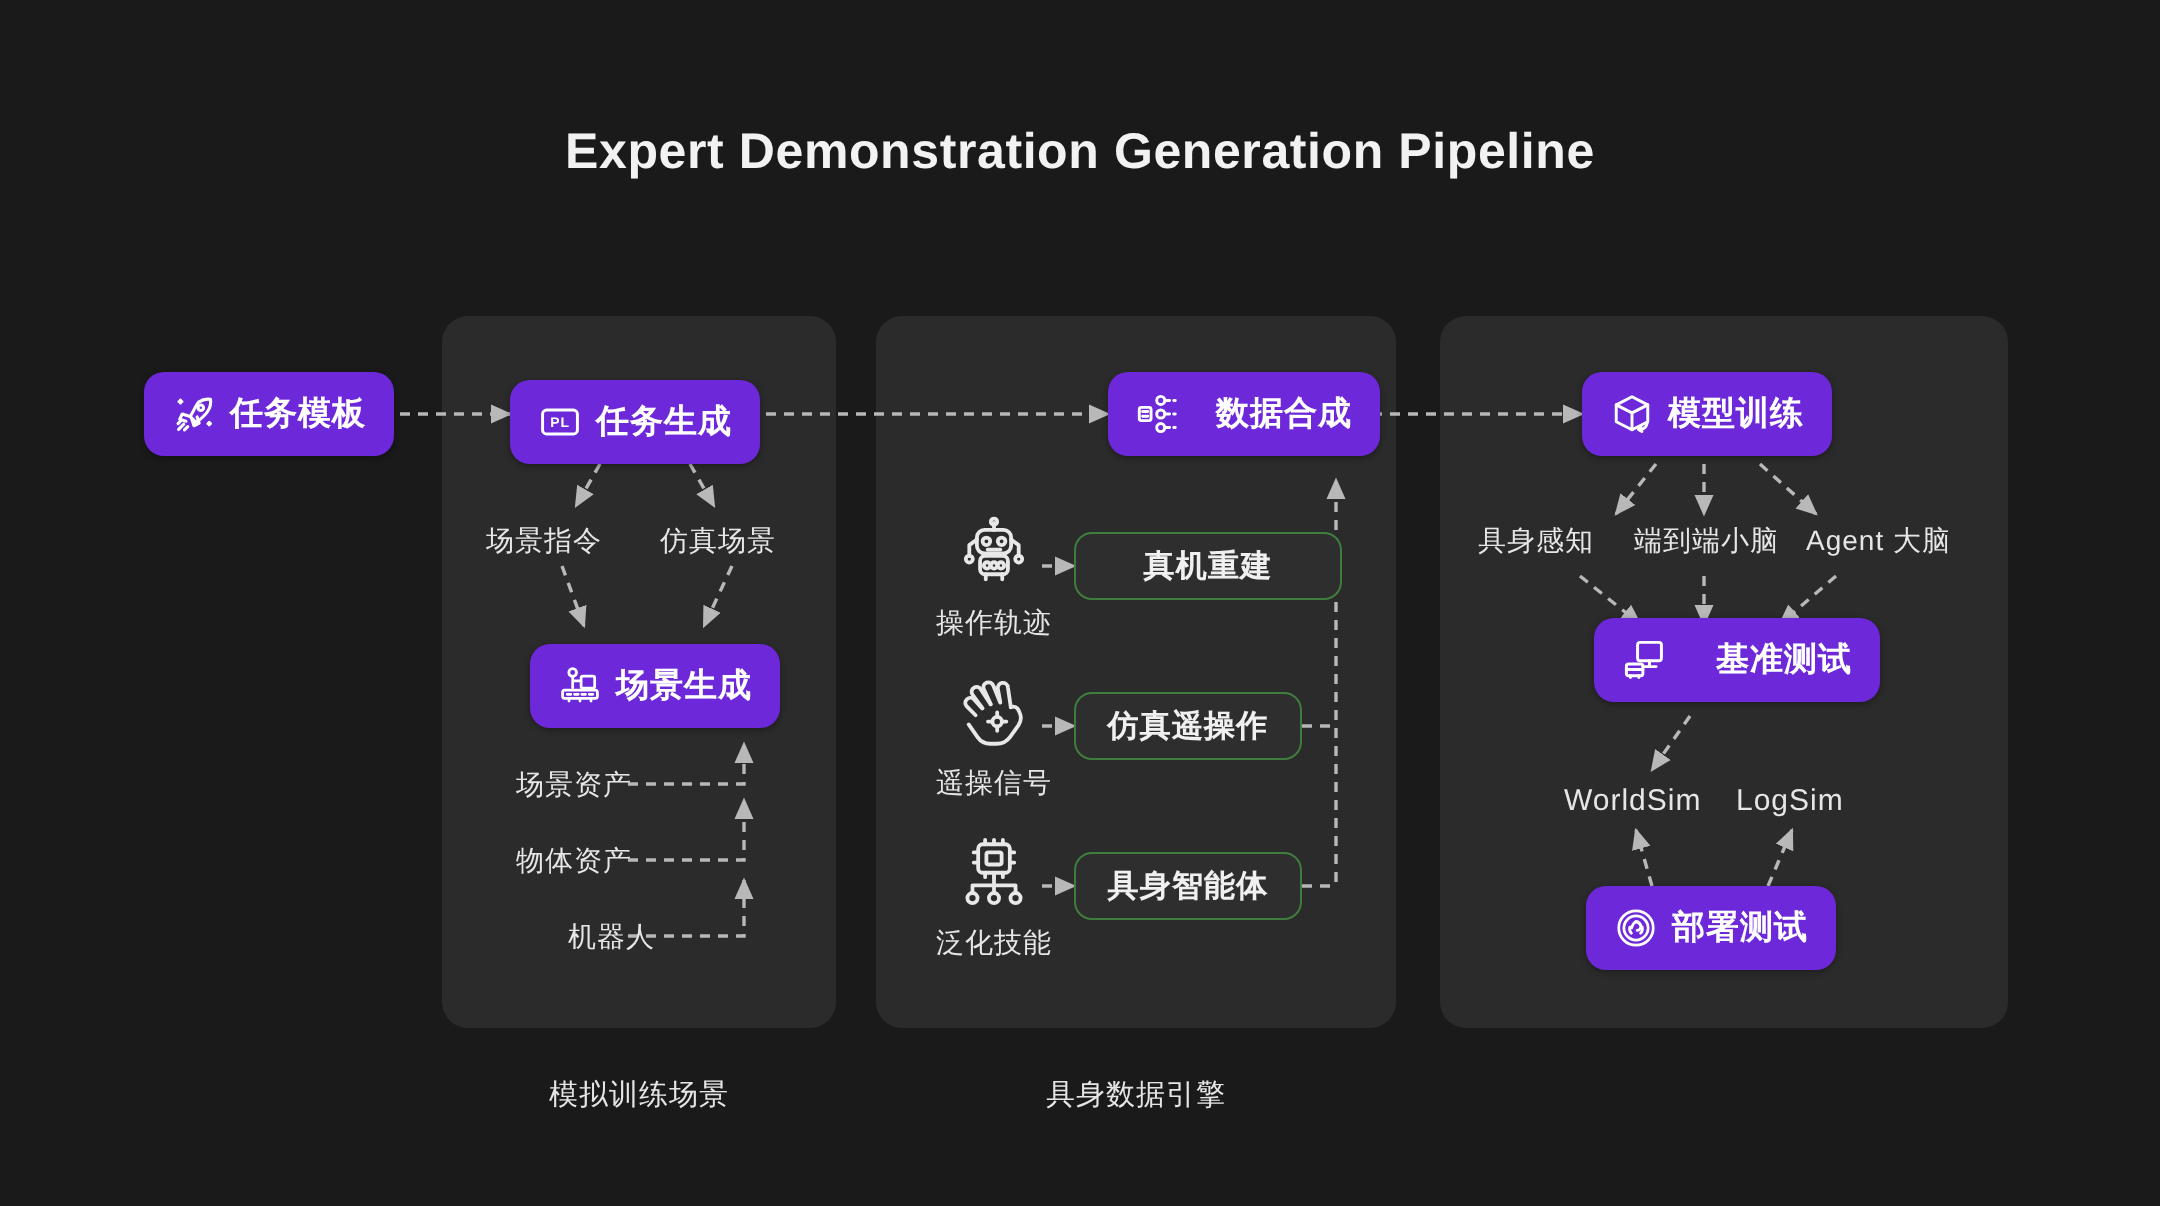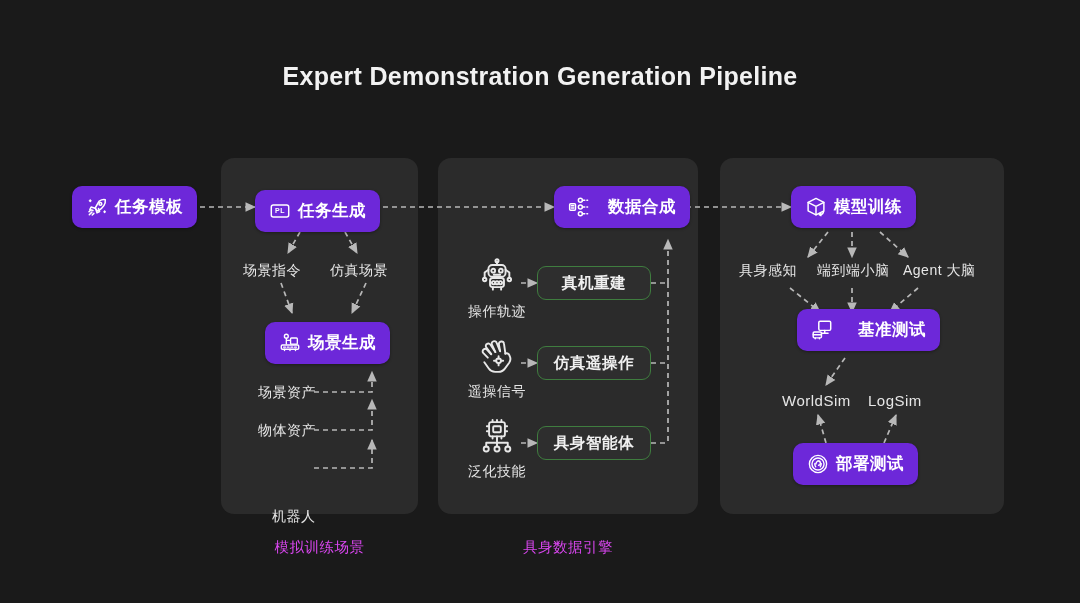--- a/index.html
+++ b/index.html
@@ -25,21 +25,21 @@
     background: #2b2b2b;
     border-radius: 13px;
     top: 158px; height: 356px;
   }
   .panel.p1 { left: 221px;  width: 197px; }
   .panel.p2 { left: 438px;  width: 260px; }
   .panel.p3 { left: 720px;  width: 284px; }
 
   .panel-caption {
     position: absolute; top: 538px;
-    font-size: 14.5px; color: #d946ef; text-align: center;
+    font-size: 14.5px; color: #e5e5e5; text-align: center;
     letter-spacing: .5px;
   }
   .panel-caption.c1 { left: 221px; width: 197px; }
   .panel-caption.c2 { left: 438px; width: 260px; }
   .panel-caption.c3 { left: 720px; width: 284px; }
 
   
   .pill {
     position: absolute;
     background: #6d28d9;
@@ -227,21 +227,21 @@
       <svg viewBox="0 0 24 24" fill="none" stroke="#fff" stroke-width="1.5" stroke-linecap="round" stroke-linejoin="round">
         <circle cx="12" cy="12" r="9.4"></circle>
         <circle cx="12" cy="12" r="6.6"></circle>
         <path d="M12 8.4c1.5 0 2.6 1.2 2.6 2.7 0 1.3-1 2.2-2 2.2M12 8.4c-1.2.8-2.1 2.1-2.4 3.6M12 8.4c1.4.5 2.6 1.7 3.1 3.2"></path>
         <path d="M9.5 14.9c-.9-.9-1.2-2.2-.9-3.4M14.5 14.9c.9-.9 1.2-2.2.9-3.4"></path>
       </svg>
     </span>
     <span>部署测试</span>
   </div>
 
-  <div class="obox" style="left:537px; top:266px; width:114px;font-family:Liberation Serif, serif;">真机重建</div>
+  <div class="obox" style="left:537px; top:266px; width:134px;font-family:Liberation Serif, serif;">真机重建</div>
   <div class="obox" style="left:537px; top:346px; width:114px;">仿真遥操作</div>
   <div class="obox" style="left:537px; top:426px; width:114px;">具身智能体</div>
 
   <div class="linico" style="left:478px; top:258px;">
     <svg viewBox="0 0 24 24" fill="none" stroke="#e8e8e8" stroke-width="1.2" stroke-linecap="round" stroke-linejoin="round">
       <path d="M12 2.2v2.2"></path>
         <circle cx="12" cy="1.8" r="1"></circle>
       <rect x="6.6" y="4.4" width="10.8" height="7.4" rx="2.4"></rect>
       <circle cx="9.6" cy="8" r="1.2"></circle>
         <circle cx="14.4" cy="8" r="1.2"></circle>
@@ -281,21 +281,21 @@
         <circle cx="18.8" cy="19.6" r="1.6"></circle>
       <path d="M12 15.6V18"></path>
     </svg>
   </div>
 
   <div class="lbl" style="left:243px; top:262px;">场景指令</div>
   <div class="lbl" style="left:330px; top:262px;">仿真场景</div>
 
   <div class="lbl" style="left:258px; top:384px;">场景资产</div>
   <div class="lbl" style="left:258px; top:422px;">物体资产</div>
-  <div class="lbl" style="left:272px; top:460px;margin-top:48px;">机器人</div>
+  <div class="lbl" style="left:284px; top:460px;">机器人</div>
 
   <div class="lbl" style="left:468px; top:303px;">操作轨迹</div>
   <div class="lbl" style="left:468px; top:383px;">遥操信号</div>
   <div class="lbl" style="left:468px; top:463px;">泛化技能</div>
 
   <div class="lbl" style="left:739px; top:262px;">具身感知</div>
   <div class="lbl" style="left:817px; top:262px;">端到端小脑</div>
   <div class="lbl" style="left:903px; top:262px;">Agent 大脑</div>
 
   <div class="lbl" style="left:782px; top:392px; font-size:15px;">WorldSim</div>

